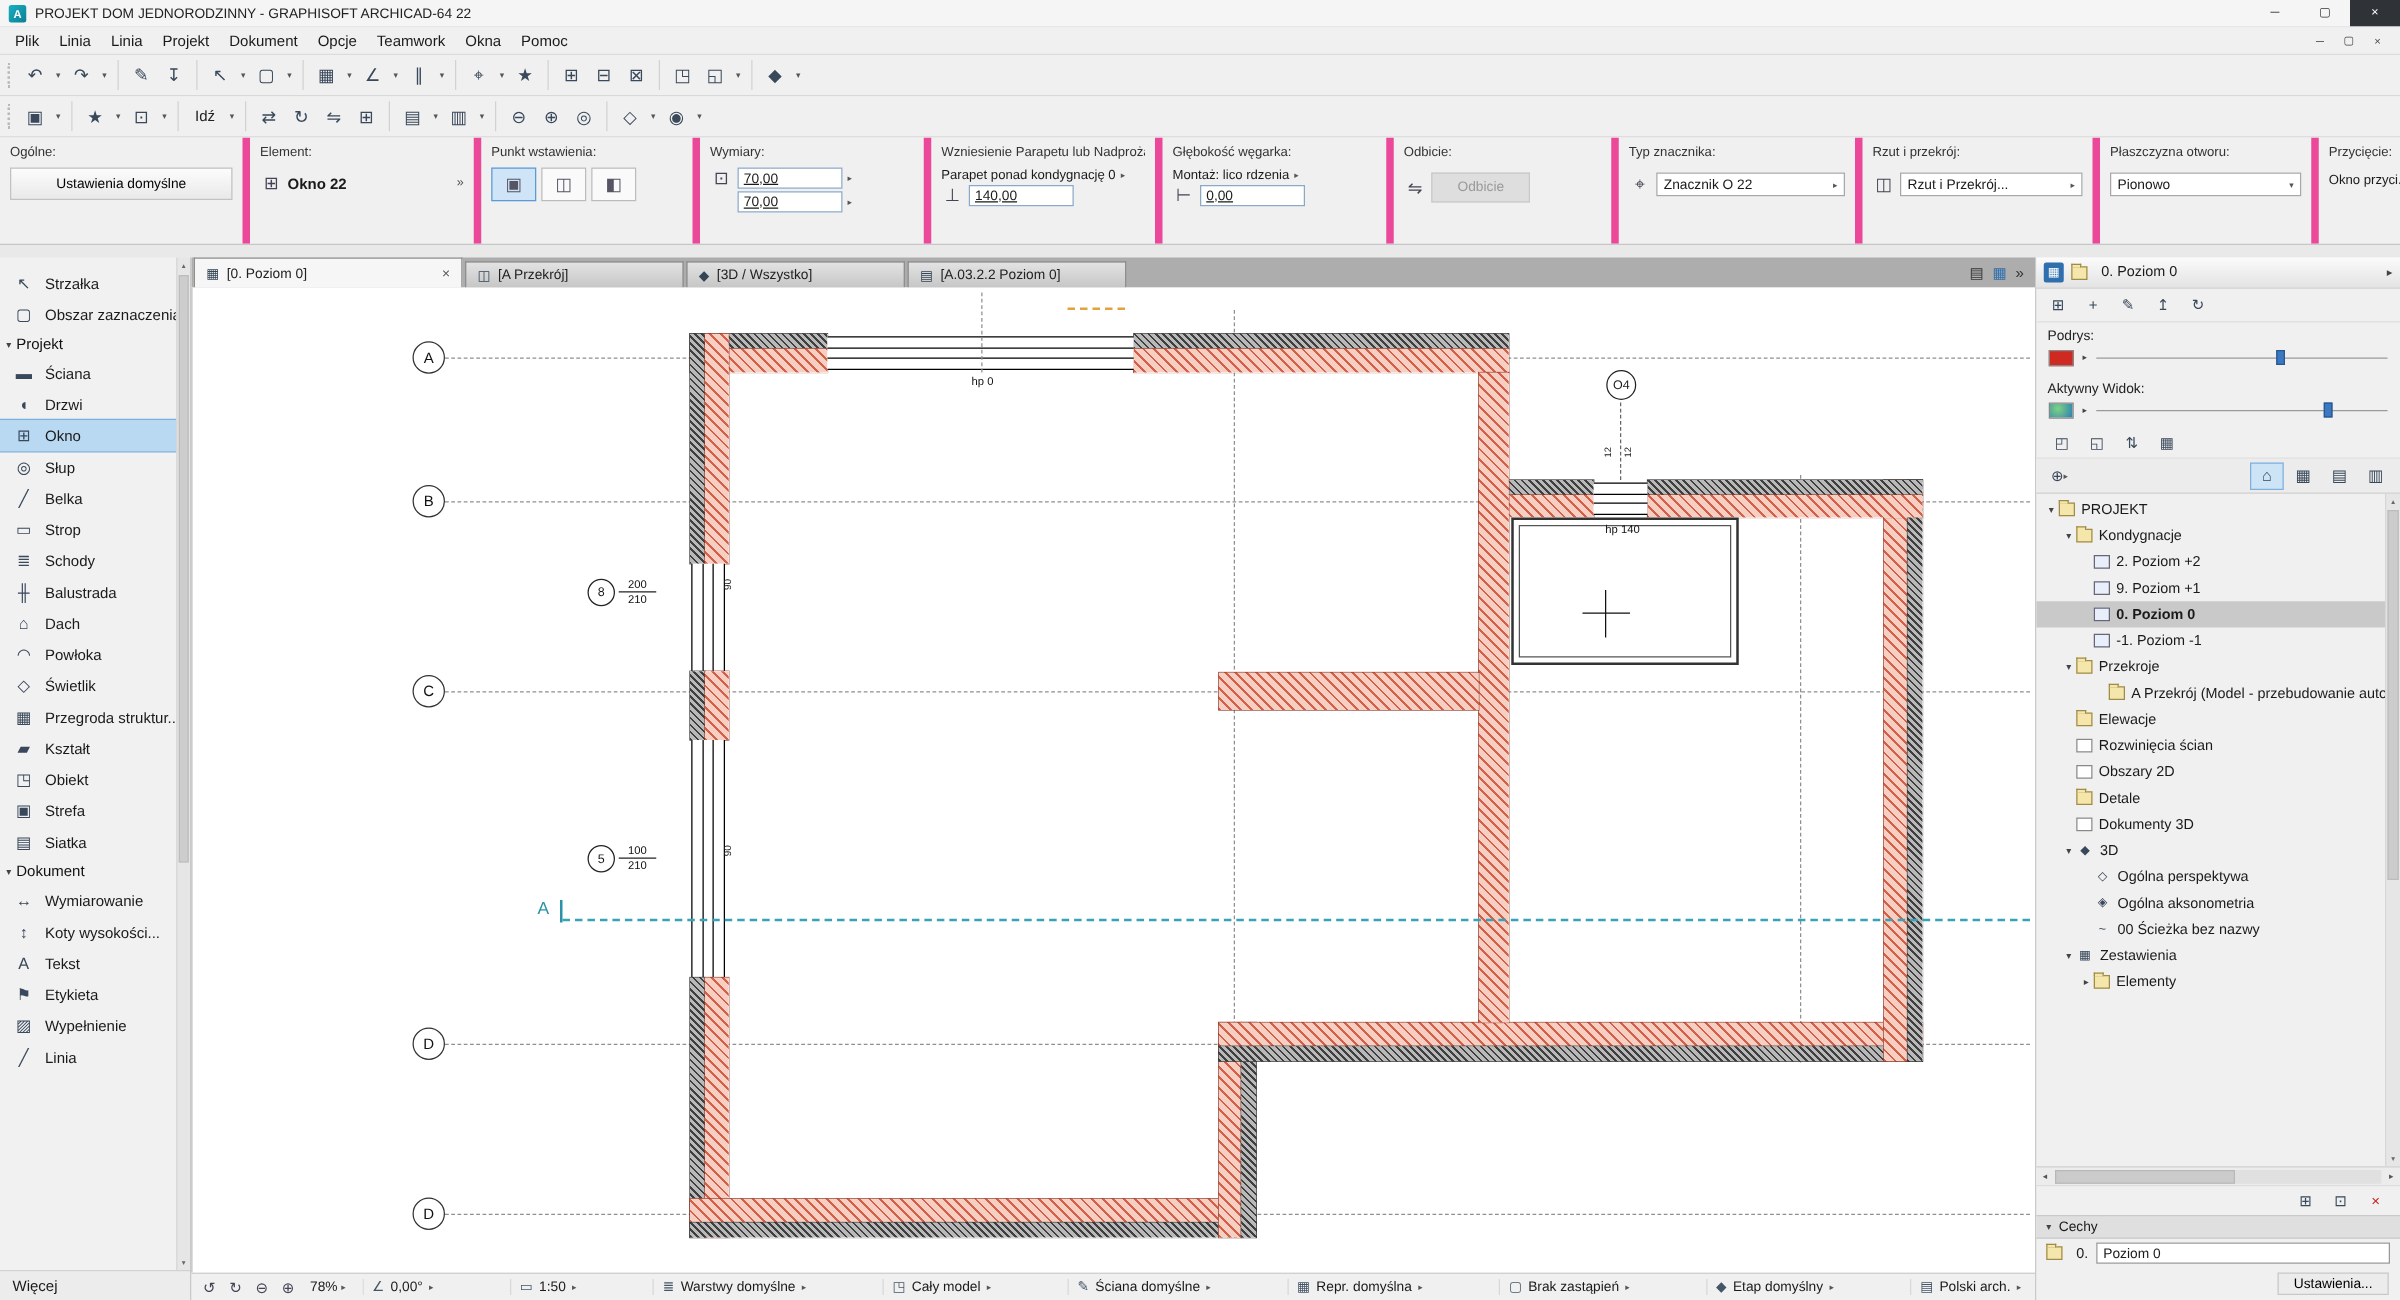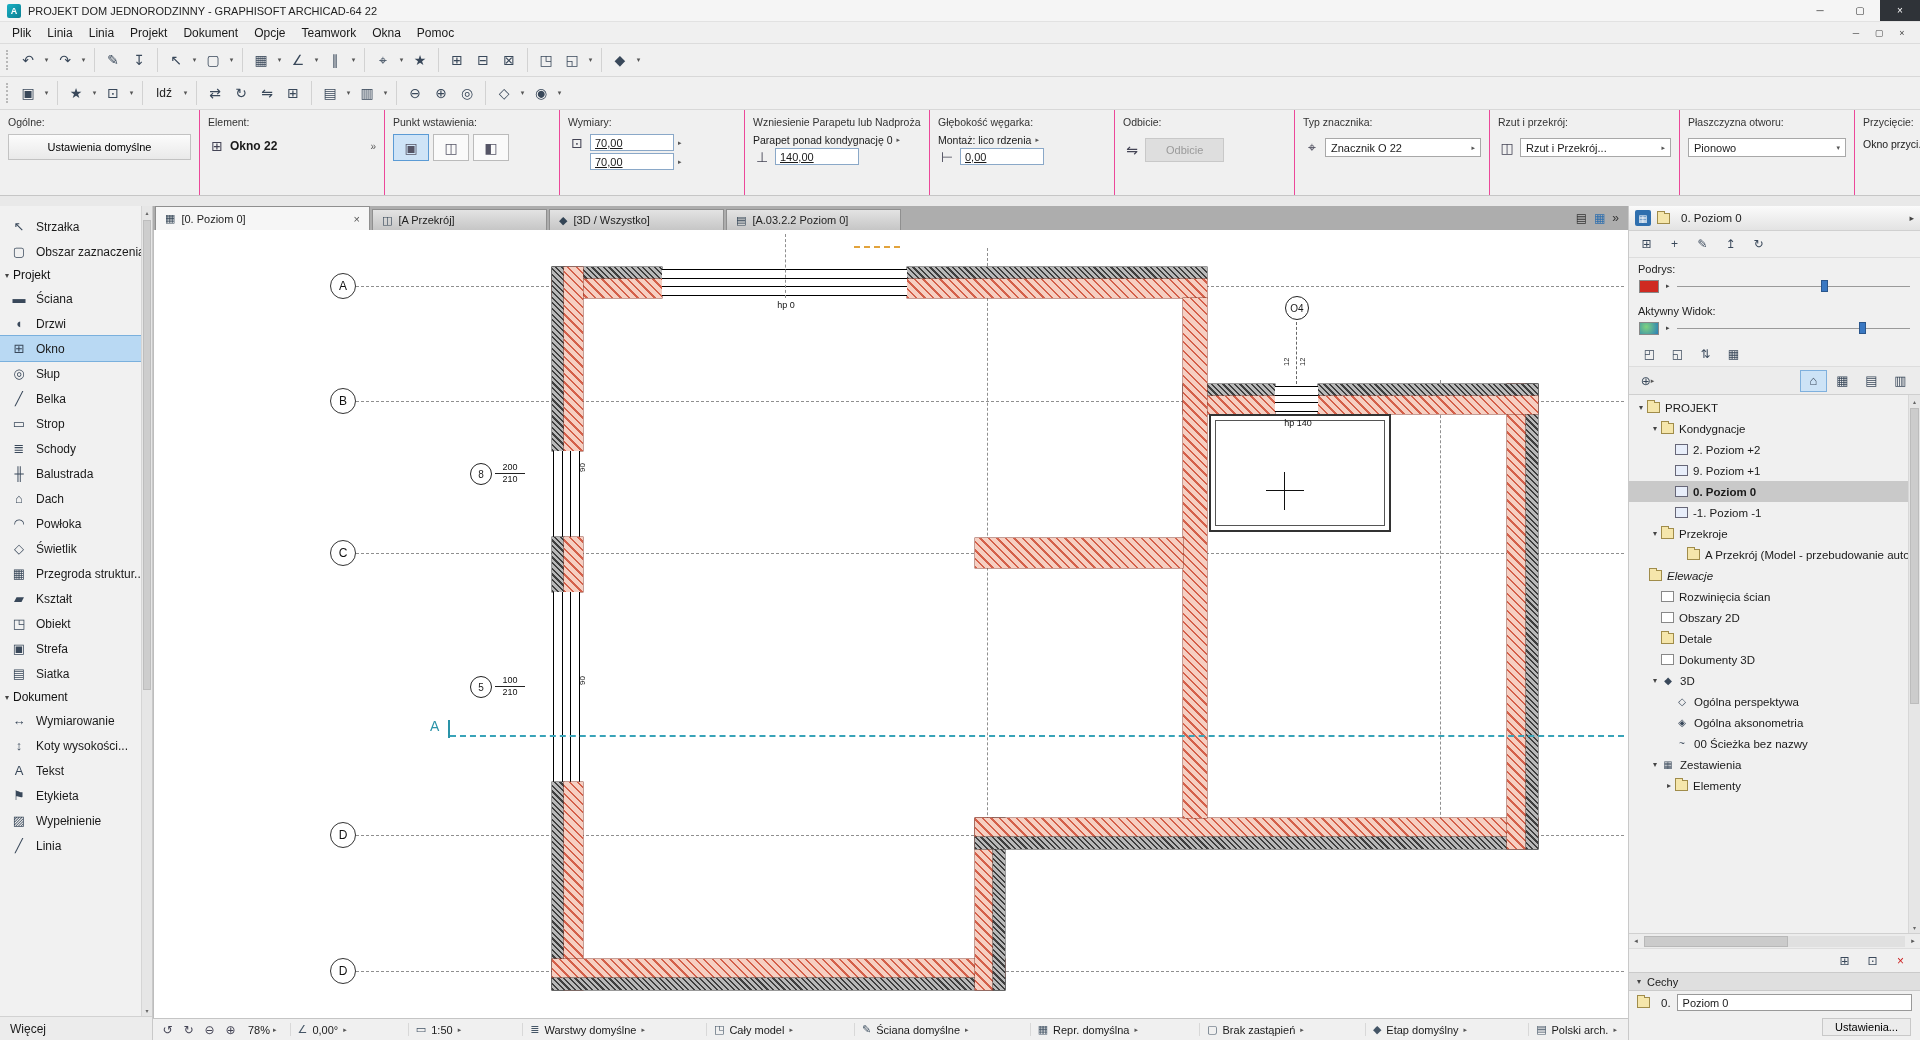--- a/index.html
+++ b/index.html
@@ -23,21 +23,21 @@
 
 .toolbar{height:33px;background:#f0f0f0;border-bottom:1px solid #d8d8d8;display:flex;align-items:center;padding-left:4px;flex:none;}
 .tb-handle{width:4px;height:20px;border-left:2px dotted #b8b8b8;margin:0 5px 0 2px;}
 .tbico{width:26px;height:26px;display:flex;align-items:center;justify-content:center;font-size:14px;color:#39485a;border-radius:2px;flex:none;}
 .tbdd{width:11px;height:26px;display:flex;align-items:center;justify-content:center;font-size:7px;color:#555;flex:none;}
 .tb-sep{width:1px;height:24px;background:#d2d2d2;margin:0 5px;flex:none;}
 .tb-label{width:auto;padding:0 8px;font-size:12px;color:#222;}
 
 
 .infobox{height:86px;background:#f0f0f0;border-bottom:1px solid #c6c6c6;display:flex;flex:none;overflow:hidden;}
-.ib-sec{padding:6px 8px 4px;border-right:1px solid #ec4899;display:flex;flex-direction:column;flex:none;}
+.ib-sec{padding:6px 8px 4px;border-right:6px solid #ec4899;display:flex;flex-direction:column;flex:none;}
 .ib-label{font-size:10.5px;color:#333;margin-bottom:6px;white-space:nowrap;overflow:hidden;}
 .ib-row{display:flex;align-items:center;gap:4px;margin-bottom:3px;}
 .ib-input{background:#fff;border:1px solid #8aa8c8;height:17px;min-width:84px;padding:0 4px;font-size:11px;display:flex;align-items:center;text-decoration:underline;}
 .ib-flatbtn{border:1px solid #c2c2c2;background:linear-gradient(#fcfcfc,#e9e9e9);height:26px;font-size:11px;padding:0 8px;width:100%;text-align:center;}
 .ib-ico{font-size:14px;color:#445;width:18px;text-align:center;flex:none;}
 .ib-toggle{width:36px;height:27px;border:1px solid #bbb;background:#fafafa;display:flex;align-items:center;justify-content:center;font-size:14px;color:#556;}
 .ib-toggle.sel{background:#cfe4f7;border:1px solid #5b9bd5;}
 .ib-drop{background:#fff;border:1px solid #a8a8a8;height:19px;display:flex;align-items:center;padding:0 5px;font-size:11px;gap:5px;flex:1;}
 .ib-mini{font-size:10.5px;display:flex;align-items:center;gap:4px;white-space:nowrap;}
 .ib-btn-dis{background:#dedede;color:#9a9a9a;border:1px solid #c8c8c8;height:24px;padding:0 20px;font-size:11px;}
@@ -775,21 +775,21 @@
             <div class="trow" style="padding-left: 20px;">
               <span class="texp">▾</span>
               <span class="tico folder"></span>
               <span>Przekroje</span>
             </div>
             <div class="trow" style="padding-left: 46px; align-items: center;">
               <span class="texp"></span>
               <span class="tico folder"></span>
               <span>A Przekrój (Model - przebudowanie autom</span>
             </div>
-            <div class="trow" style="padding-left: 8px; font-style: italic;">
+            <div class="trow" style="padding-left: 20px;">
               <span class="texp"></span>
               <span class="tico folder"></span>
               <span>Elewacje</span>
             </div>
             <div class="trow" style="padding-left: 20px;">
               <span class="texp"></span>
               <span class="tico doc"></span>
               <span>Rozwinięcia ścian</span>
             </div>
             <div class="trow" style="padding-left: 20px;">

